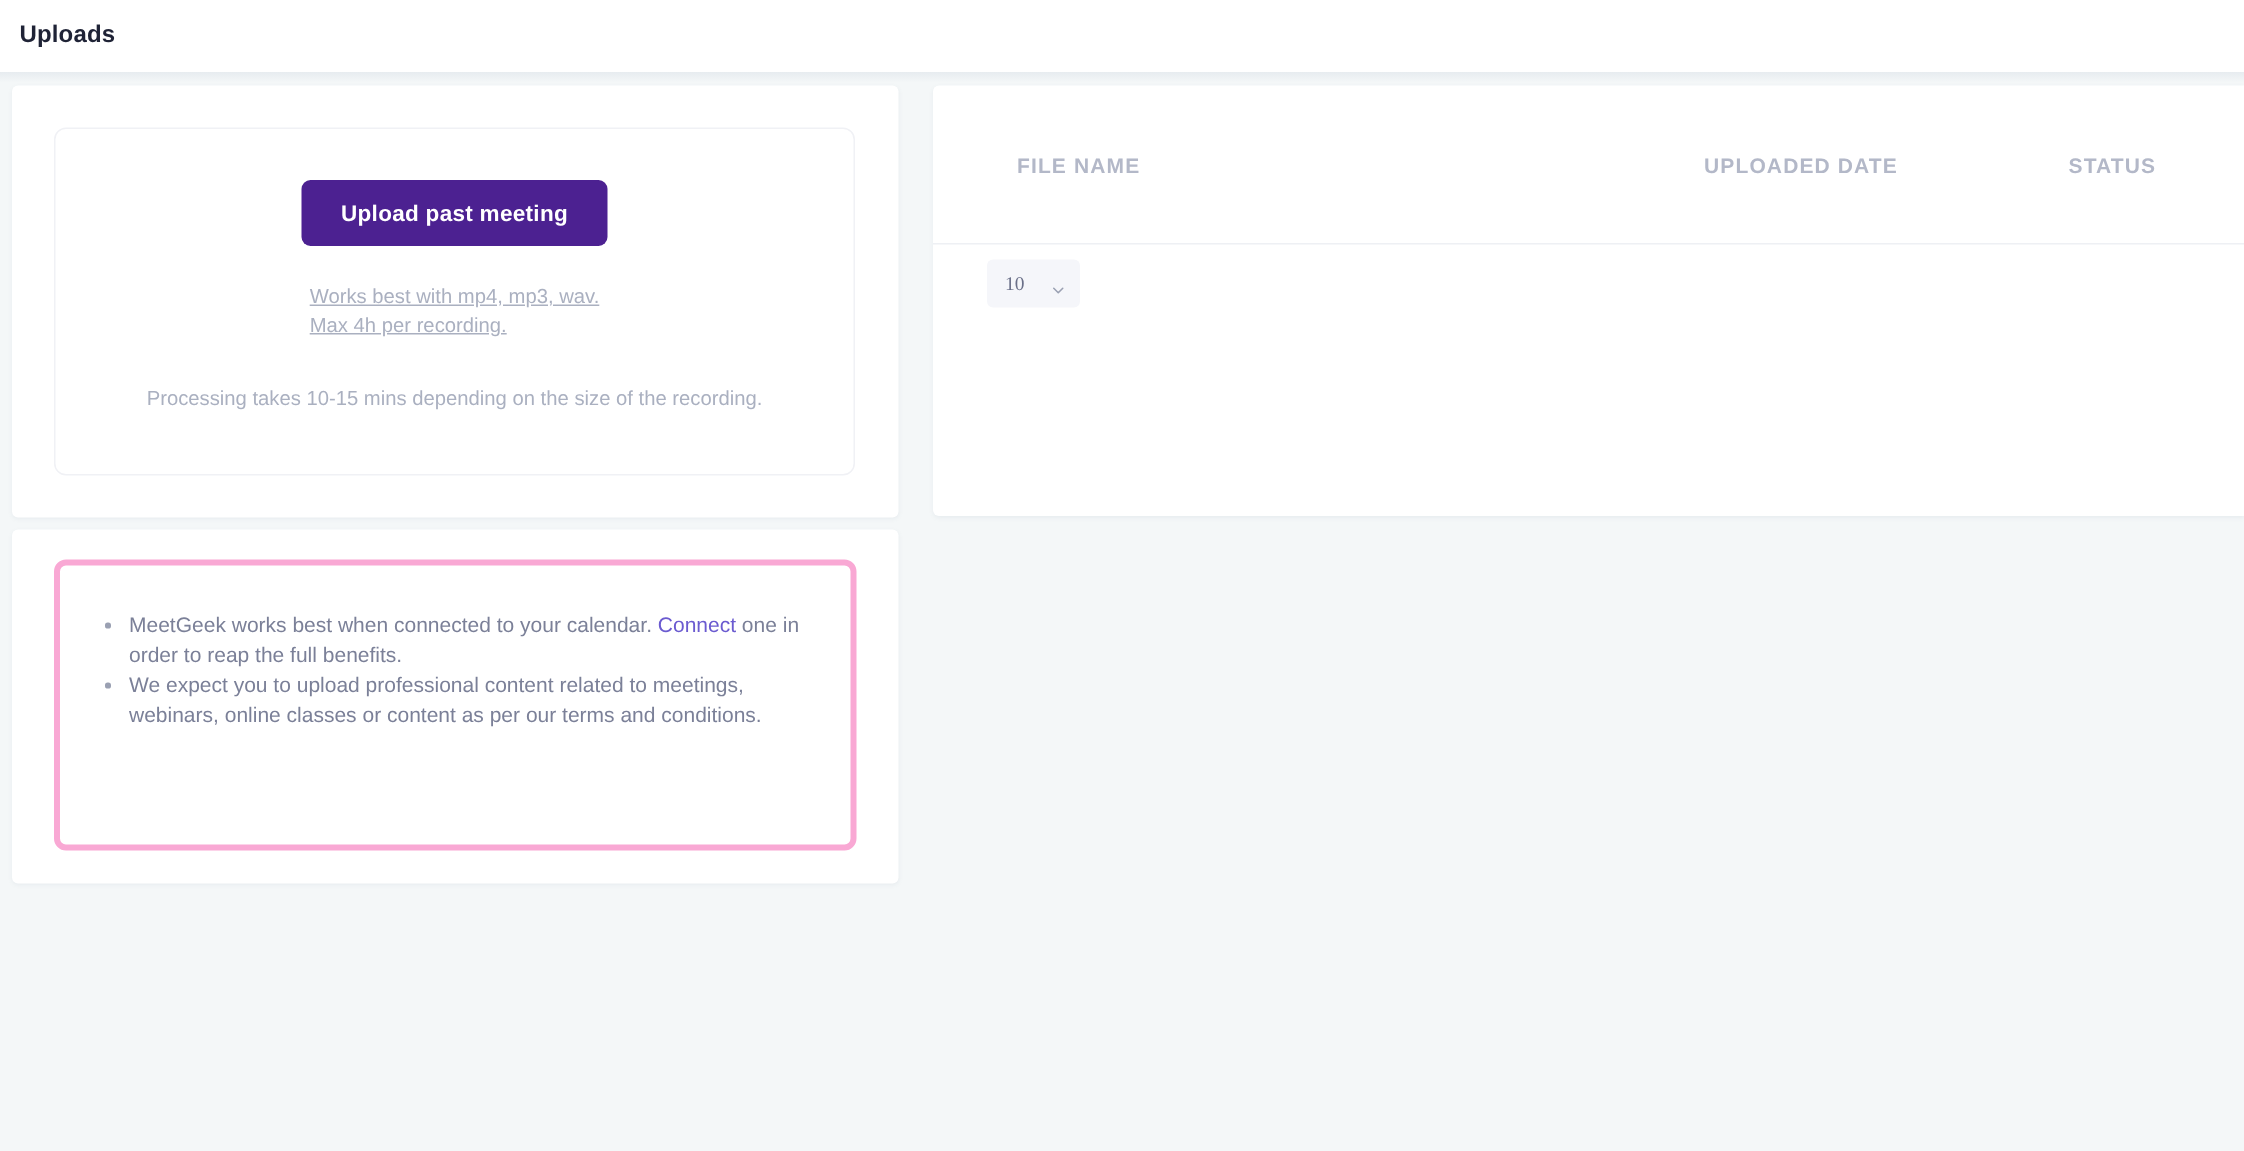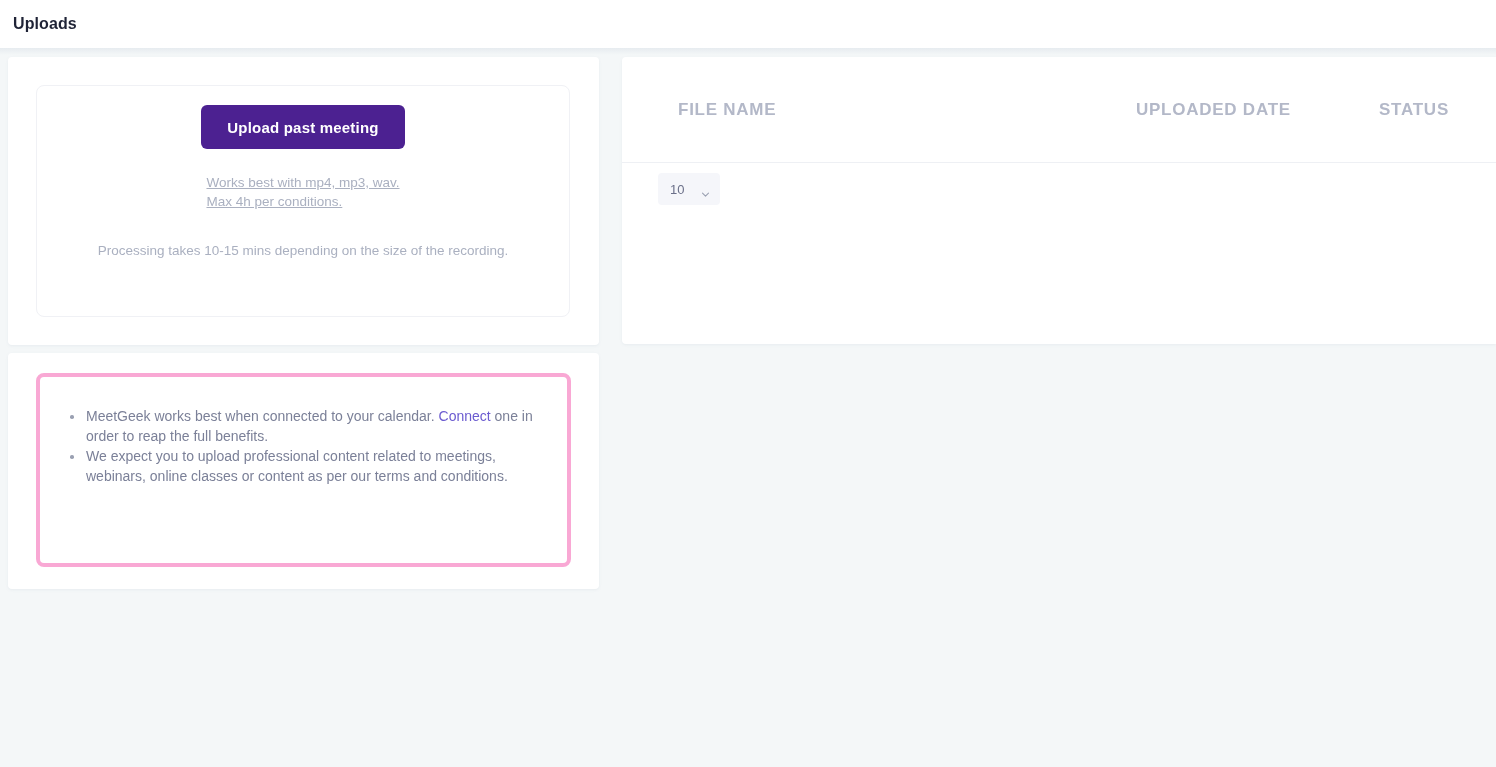--- a/index.html
+++ b/index.html
@@ -73,21 +73,21 @@
   }
 
   .inner-card {
     border: 1px solid #f0f1f5;
     border-radius: 8px;
     height: 100%;
     display: flex;
     flex-direction: column;
     align-items: center;
     justify-content: flex-start;
-    padding-top: 19px;
+    padding-top: 34px;
   }
 
   .upload-btn {
     background: #4c2191;
     color: #ffffff;
     border: none;
     border-radius: 6px;
     font-family: "Liberation Sans", sans-serif;
     font-size: 15px;
     font-weight: bold;
@@ -172,21 +172,21 @@
     padding: 0;
     position: relative;
   }
 
   .table-head {
     display: flex;
     align-items: center;
     height: 105px;
     padding: 0 0 0 56px;
     color: #b3b8c8;
-    font-size: 17px;
+    font-size: 14px;
     font-weight: bold;
     letter-spacing: 0.75px;
   }
   .col-filename { width: 458px; flex: 0 0 458px; }
   .col-date { width: 243px; flex: 0 0 243px; }
   .col-status { flex: 1; }
 
   .table-divider {
     height: 1px;
     background: #eef0f4;
@@ -208,20 +208,21 @@
     background: #f5f6fa;
     border-radius: 4px;
     width: 62px;
     height: 32px;
     display: flex;
     align-items: center;
     justify-content: space-between;
     padding: 0 10px 0 12px;
     cursor: pointer;
     user-select: none;
+    font-family: Liberation Serif, serif;
   }
   .pager-value {
     font-size: 13px;
     color: #6b7089;
   }
   .chev {
     display: block;
     width: 9px;
     height: 9px;
   }
@@ -237,21 +238,21 @@
 <div class="page">
   <div class="columns">
 
     <div class="left-col">
 
       <div class="panel upload-panel">
         <div class="inner-card">
           <button class="upload-btn">Upload past meeting</button>
           <div class="hint-block">
             <div>Works best with mp4, mp3, wav.</div>
-            <div>Max 4h per conditions.</div>
+            <div>Max 4h per recording.</div>
           </div>
           <div class="hint-note">Processing takes 10-15 mins depending on the size of the recording.</div>
         </div>
       </div>
 
       <div class="panel fairuse-panel">
         <div class="fairuse-inner">
           <ul class="fairuse-list">
             <li>
               <span>MeetGeek works best when connected to your calendar. </span><a class="fairuse-link" href="#">Connect</a><span> one in order to reap the full benefits.</span>

